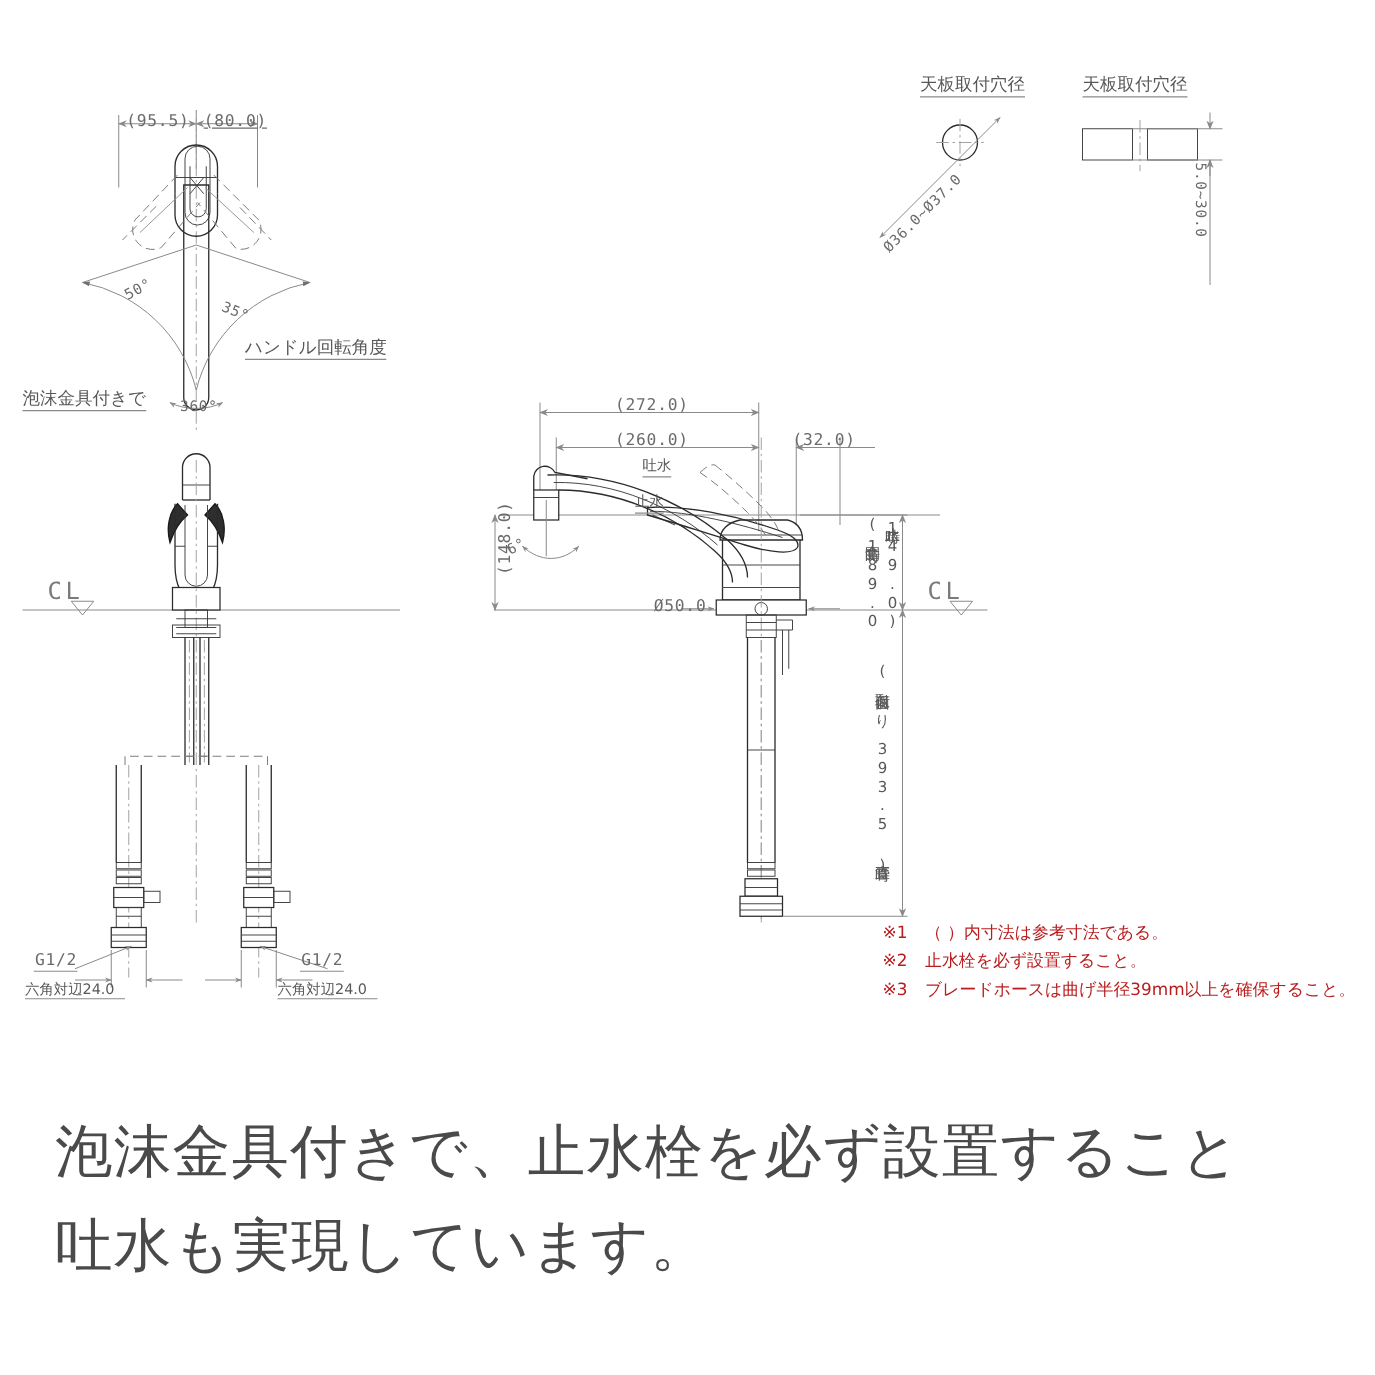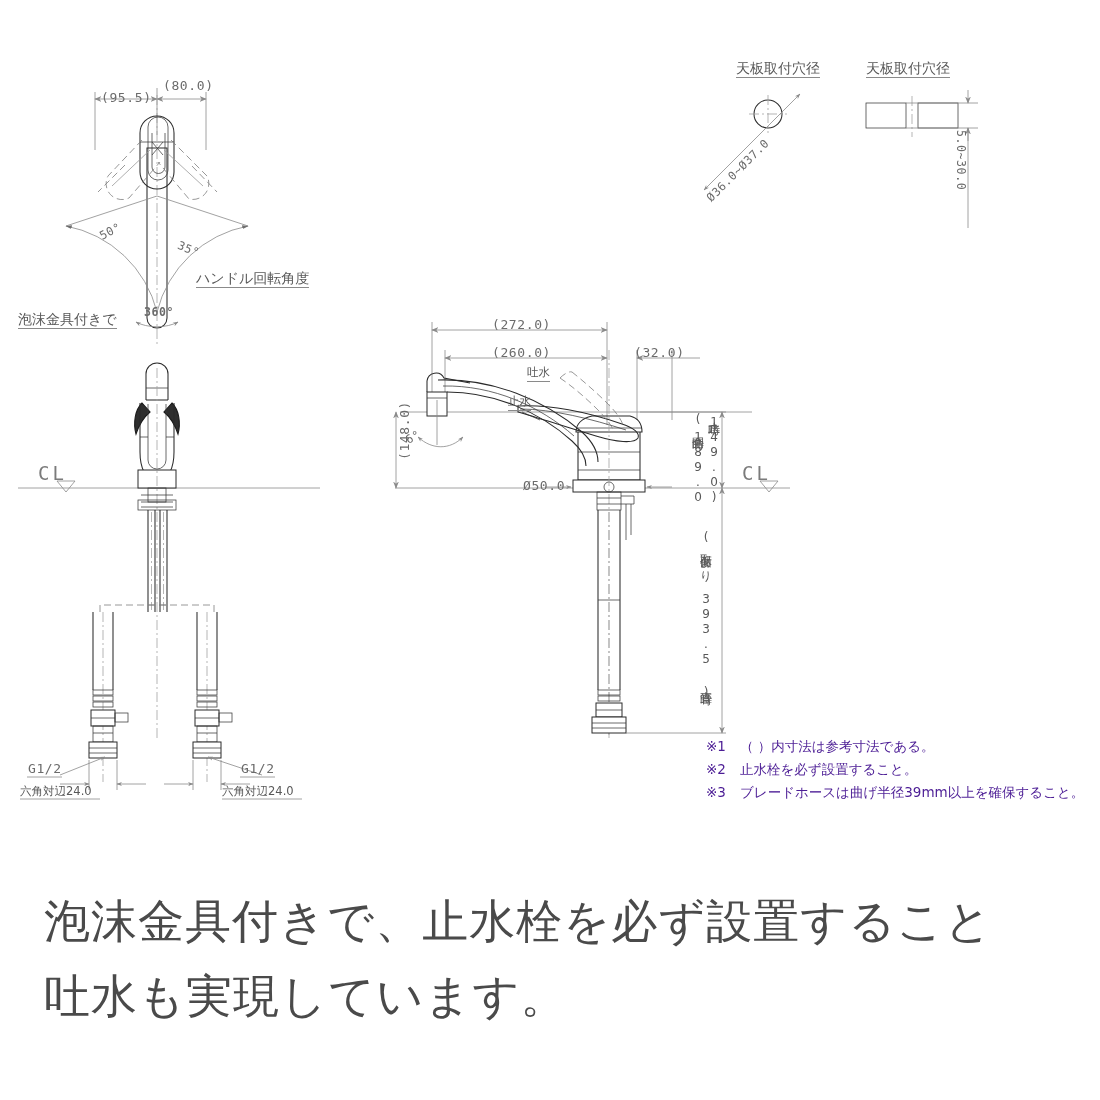--- a/index.html
+++ b/index.html
@@ -77,21 +77,21 @@
     letter-spacing:1px;
   }
   #caption div{ white-space:nowrap; }
   .notes{
     position:absolute;
     left:706px;
     top:735px;
     font-family:"DejaVu Sans","Liberation Sans",sans-serif;
     font-size:13.5px;
     line-height:1.72;
-    color:#4c1d95;
+    color:#b91c1c;
     white-space:nowrap;
   }
   .notes .num{ display:inline-block; width:34px; }
 </style>
 </head>
 <body>
 
 <div id="page">
 
   <svg class="draw" viewBox="0 0 1100 1100">
@@ -352,25 +352,25 @@
       <line class="dim" x1="640" y1="412" x2="726" y2="412"></line>
 
       <line class="dim" x1="722" y1="488" x2="722" y2="733" marker-start="url(#ar)" marker-end="url(#ar)"></line>
       <line class="dim" x1="626" y1="733" x2="726" y2="733"></line>
 
       <path class="dim" d="M760,481 L778,481 L769,492 Z" fill="none"></path>
     </g>
   </svg>
 
   <div class="t" style="left:101px; top:79px;margin-top:12px;">(95.5)</div>
-  <div class="t" style="left:163px; top:79px;">(80.0)</div>
+  <div class="t" style="left:163px; top:91px;text-decoration:underline;">(80.0)</div>
 
   <div class="t small rot" style="left:98px; top:232px; transform:rotate(-28deg);">50°</div>
   <div class="t small rot" style="left:180px; top:240px; transform:rotate(22deg);">35°</div>
-  <div class="t small" style="left:144px; top:307px;font-weight:bold;">360°</div>
+  <div class="t small" style="left:144px; top:320px;">360°</div>
 
   <div class="tjp ul" style="left:196px; top:271px;">ハンドル回転角度</div>
   <div class="tjp ul" style="left:18px; top:312px;">泡沫金具付きで</div>
 
   <div class="tjp ul" style="left:736px; top:61px;">天板取付穴径</div>
   <div class="t small rot" style="left:705px; top:196px; transform:rotate(-45deg);">Ø36.0~Ø37.0</div>
 
   <div class="tjp ul" style="left:866px; top:61px;">天板取付穴径</div>
   <div class="t small rot" style="left:966px; top:130px; transform:rotate(90deg);">5.0~30.0</div>
 
@@ -384,21 +384,21 @@
   <div class="t" style="left:492px; top:318px;">(272.0)</div>
   <div class="t" style="left:492px; top:346px;">(260.0)</div>
   <div class="t" style="left:634px; top:346px;">(32.0)</div>
 
   <div class="t rot" style="left:398px; top:460px; transform:rotate(-90deg);">(148.0)</div>
 
   <div class="t small rot" style="left:404px; top:436px; transform:rotate(-28deg);">6°</div>
 
   <div class="t" style="left:523px; top:479px;">Ø50.0</div>
 
-  <div class="tjp small ul" style="left:527px; top:367px;">吐水</div>
+  <div class="tjp small ul" style="left:514px; top:367px;">吐水</div>
   <div class="tjp small ul" style="left:508px; top:396px;">止水</div>
 
   <div class="tjp small vert" style="left:692px; top:412px; font-size:12px;">(全開時189.0</div>
   <div class="tjp small vert" style="left:708px; top:412px; font-size:12px;">止水時149.0)</div>
 
   <div class="tjp small vert" style="left:700px; top:530px; font-size:12px;">(取付面より 393.5 直管時)</div>
 
   <div class="cl" style="position:absolute; left:742px; top:462px;">CL</div>
 
   <div class="notes">

